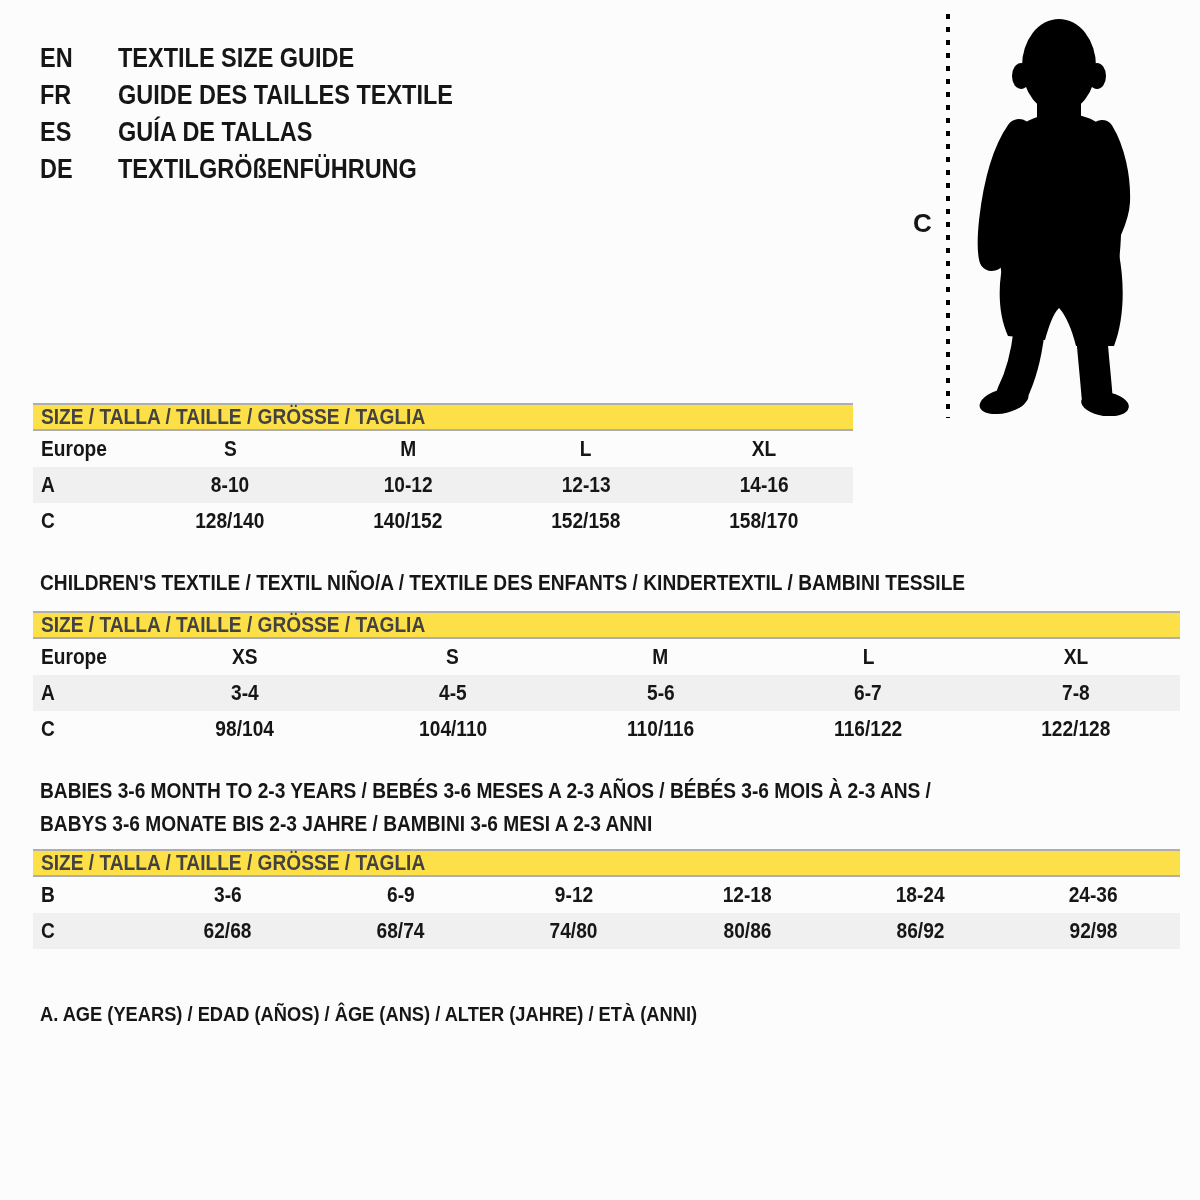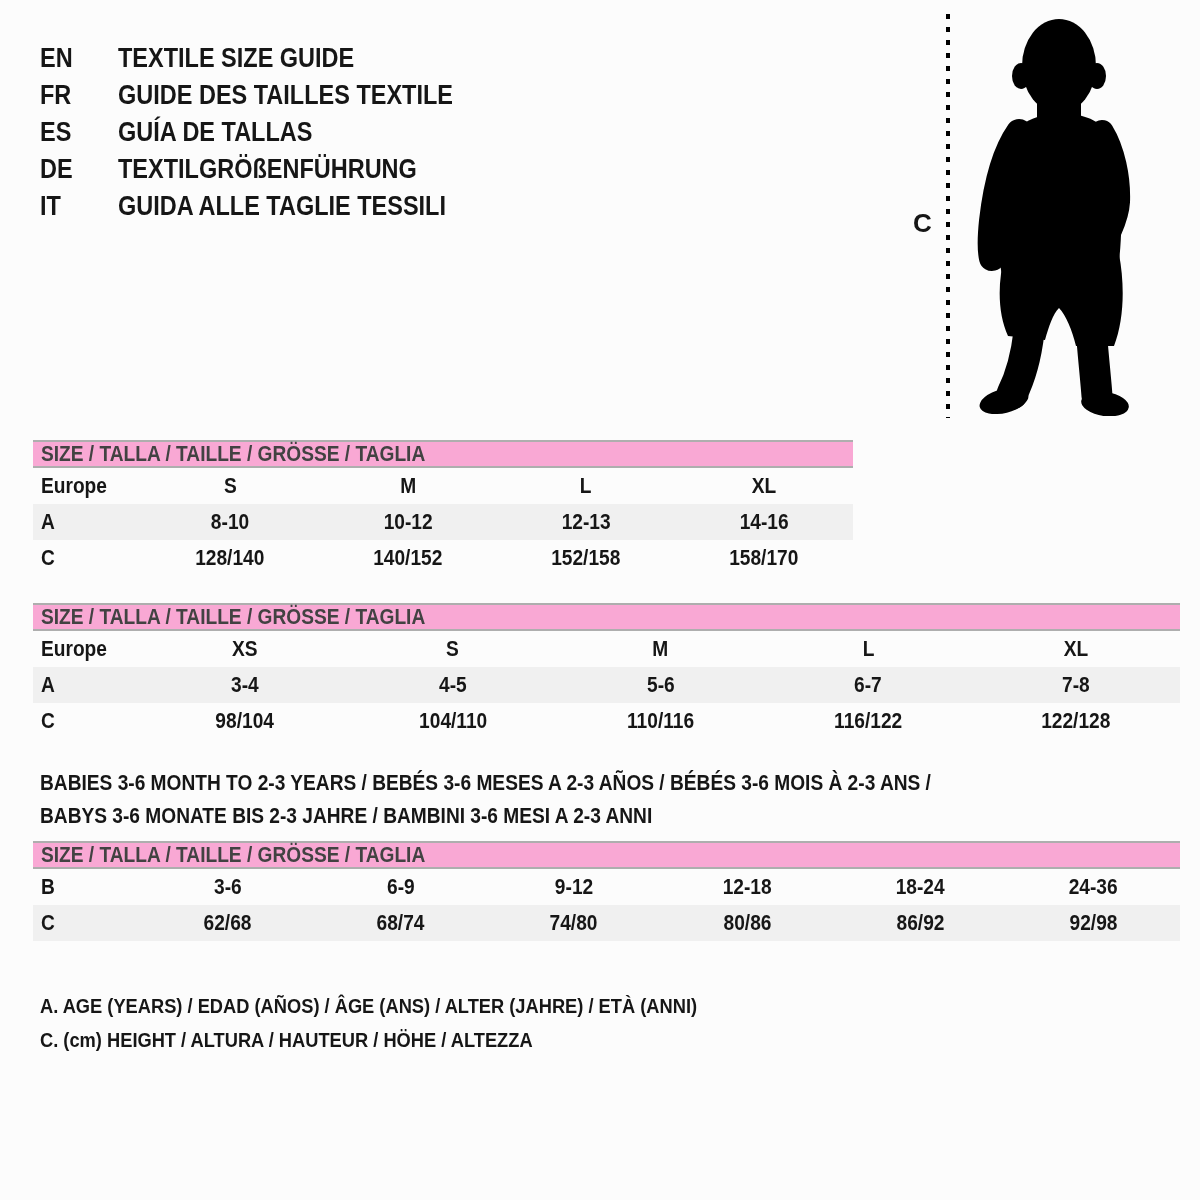--- a/index.html
+++ b/index.html
@@ -30,21 +30,21 @@
   .section { margin-left:33px; }
   .sec-title { font-size:22px; line-height:33px; margin-left:7px; white-space:pre-line; }
   .section-junior { margin-top:215px; }
   .section-children { margin-top:27px; }
   .section-babies { margin-top:27px; }
   .size-table { margin-top:12px; }
   .section-babies .size-table { margin-top:9px; }
   .w-narrow { width:820px; }
   .w-wide { width:1147px; }
   .band {
-    height:28px; background:#f9a8d4;
+    height:28px; background:#fde047;
     border-top:2px solid #aeaeae; border-bottom:2px solid #aeaeae;
     color:#424242; font-size:22px; line-height:23px; padding-left:8px;
   }
   .t-row { display:flex; height:36px; align-items:center; font-size:22px; }
   .t-row.shaded { background:#f0f0f0; }
   .t-label { width:108px; padding-left:8px; flex:none; }
   .t-cell { flex:1; text-align:center; }
 
   
   .legend { margin:48px 0 0 40px; }
@@ -62,24 +62,20 @@
     <span class="lang-code"><span class="cond">FR</span></span>
     <span class="cond">GUIDE DES TAILLES TEXTILE</span>
   </div>
   <div class="lang-row">
     <span class="lang-code"><span class="cond">ES</span></span>
     <span class="cond">GUÍA DE TALLAS</span>
   </div>
   <div class="lang-row">
     <span class="lang-code"><span class="cond">DE</span></span>
     <span class="cond">TEXTILGRÖßENFÜHRUNG</span>
-  </div>
-  <div class="lang-row">
-    <span class="lang-code"><span class="cond">IT</span></span>
-    <span class="cond">GUIDA ALLE TAGLIE TESSILI</span>
   </div>
 </div>
 
 <div class="figure">
   <span class="measure-label">C</span>
   <svg class="dash-line" width="6" height="404" viewBox="0 0 6 404">
     <line x1="3" y1="0" x2="3" y2="404" stroke="#000" stroke-width="4" stroke-dasharray="5 8"></line>
   </svg>
   <svg class="baby-svg" width="170" height="400" viewBox="0 0 170 400">
     <g fill="#000">
@@ -126,20 +122,21 @@
           <span class="t-cell"><span class="cond center">128/140</span></span>
           <span class="t-cell"><span class="cond center">140/152</span></span>
           <span class="t-cell"><span class="cond center">152/158</span></span>
           <span class="t-cell"><span class="cond center">158/170</span></span>
         </div>
       </div>
   </div>
 </div>
 
 <div class="section section-children">
+  <div class="sec-title"><span class="cond">CHILDREN'S TEXTILE / TEXTIL NIÑO/A / TEXTILE DES ENFANTS / KINDERTEXTIL / BAMBINI TESSILE</span></div>
   <div class="size-table w-wide">
     <div class="band"><span class="cond">SIZE / TALLA / TAILLE / GRÖSSE / TAGLIA</span></div>
     <div class="rows">
         <div class="t-row">
           <span class="t-label"><span class="cond">Europe</span></span>
           <span class="t-cell"><span class="cond center">XS</span></span>
           <span class="t-cell"><span class="cond center">S</span></span>
           <span class="t-cell"><span class="cond center">M</span></span>
           <span class="t-cell"><span class="cond center">L</span></span>
           <span class="t-cell"><span class="cond center">XL</span></span>
@@ -187,14 +184,13 @@
           <span class="t-cell"><span class="cond center">80/86</span></span>
           <span class="t-cell"><span class="cond center">86/92</span></span>
           <span class="t-cell"><span class="cond center">92/98</span></span>
         </div>
       </div>
   </div>
 </div>
 
 <div class="legend">
   <div class="legend-line"><span class="cond">A. AGE (YEARS) / EDAD (AÑOS) / ÂGE (ANS) / ALTER (JAHRE) / ETÀ (ANNI)</span></div>
-  <div class="legend-line"><span class="cond">C. (cm) HEIGHT / ALTURA / HAUTEUR / HÖHE / ALTEZZA</span></div>
 </div>
 
 </body></html>

